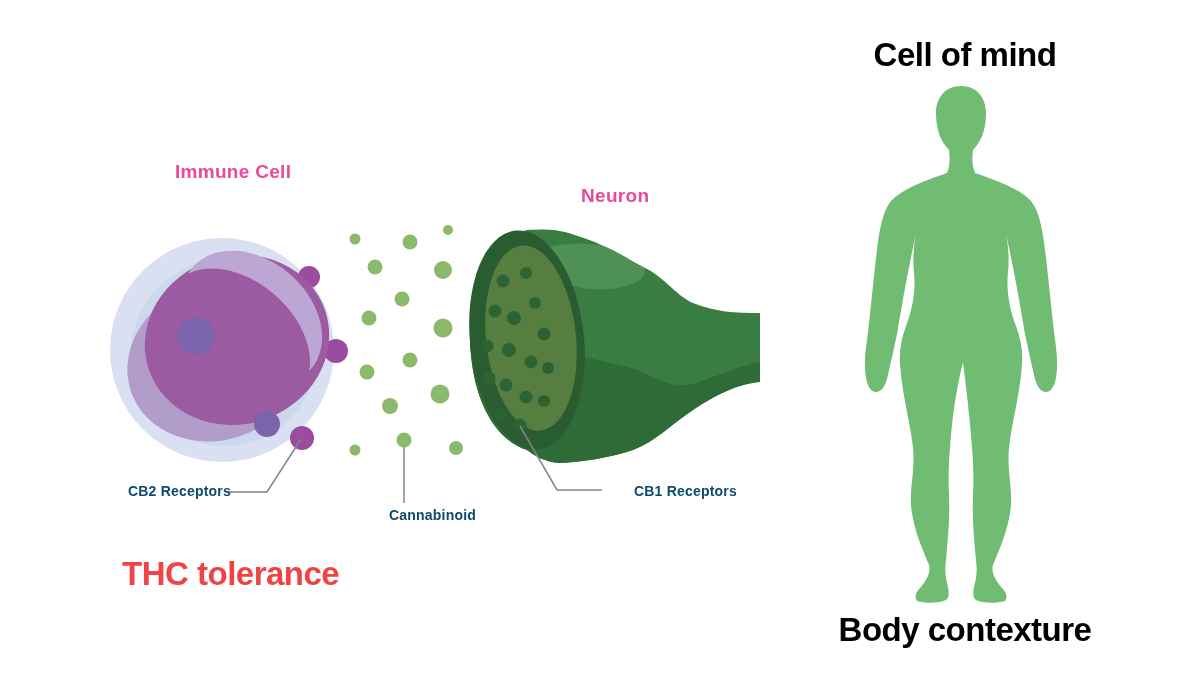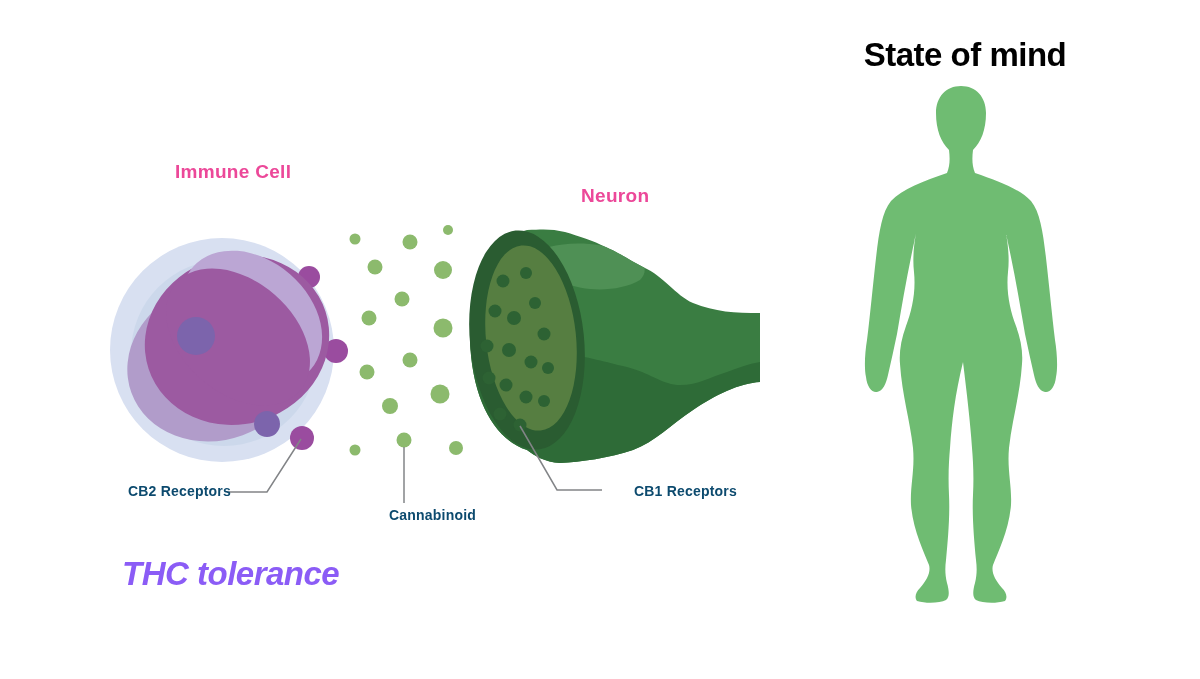--- a/index.html
+++ b/index.html
@@ -12,21 +12,21 @@
   }
   .artwork{position:absolute;left:0;top:0;}
   .lbl{position:absolute;white-space:nowrap;line-height:1;}
   .section-title{
     font-size:19px;font-weight:bold;color:#ec4899;letter-spacing:.3px;
   }
   .small-label{
     font-size:14px;font-weight:bold;color:#0c4a6e;letter-spacing:.2px;
   }
   .big-caption{
-    font-size:33px;font-weight:bold;color:#8b5cf6;letter-spacing:-.5px;font-style:italic;
+    font-size:33px;font-weight:bold;color:#ef4444;letter-spacing:-.5px;
   }
   .right-col-label{
     position:absolute;left:790px;width:350px;text-align:center;
     font-size:33px;font-weight:bold;color:#000;letter-spacing:-.5px;line-height:1;
   }
 </style>
 </head>
 <body>
 
 <div class="canvas">
@@ -208,16 +208,17 @@
   <div class="lbl section-title" style="left:581px;top:162px;margin-top:24px;">Neuron</div>
 
   <div class="lbl small-label" style="left:128px;top:484px;">CB2 Receptors</div>
 
   <div class="lbl small-label" style="left:361px;top:508px;margin-left:28px;">Cannabinoid</div>
 
   <div class="lbl small-label" style="left:634px;top:484px;">CB1 Receptors</div>
 
   <div class="lbl big-caption" style="left:122px;top:557px;">THC tolerance</div>
 
-  <div class="right-col-label" style="top:38px;">State of mind</div>
-
+  <div class="right-col-label" style="top:38px;">Cell of mind</div>
+
+  <div class="right-col-label" style="top:613px;">Body contexture</div>
 
 </div>
 
 </body></html>

